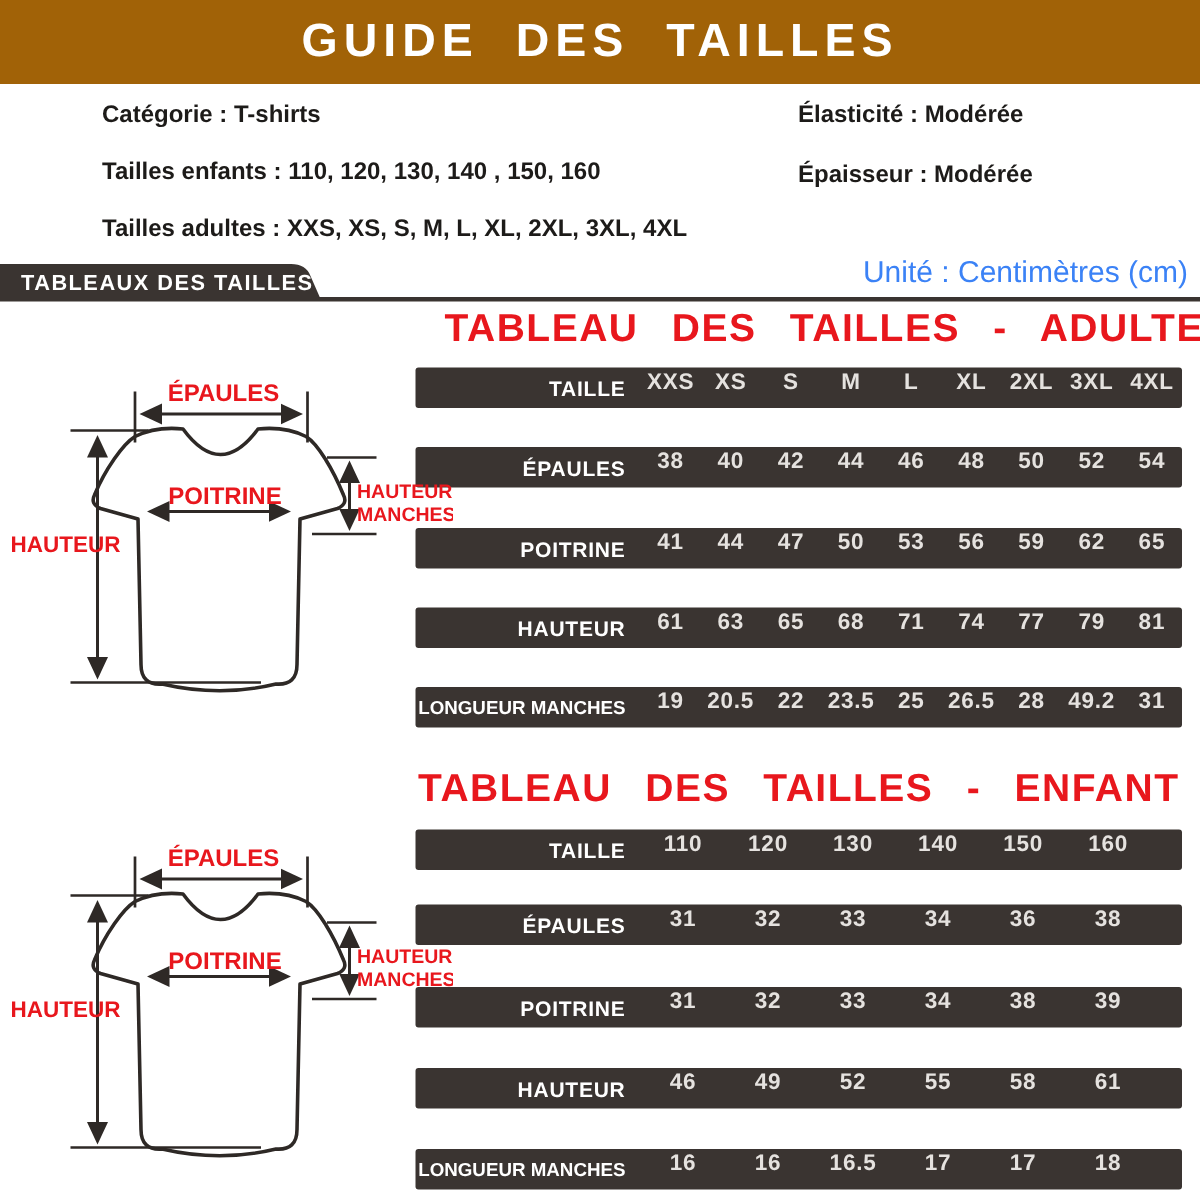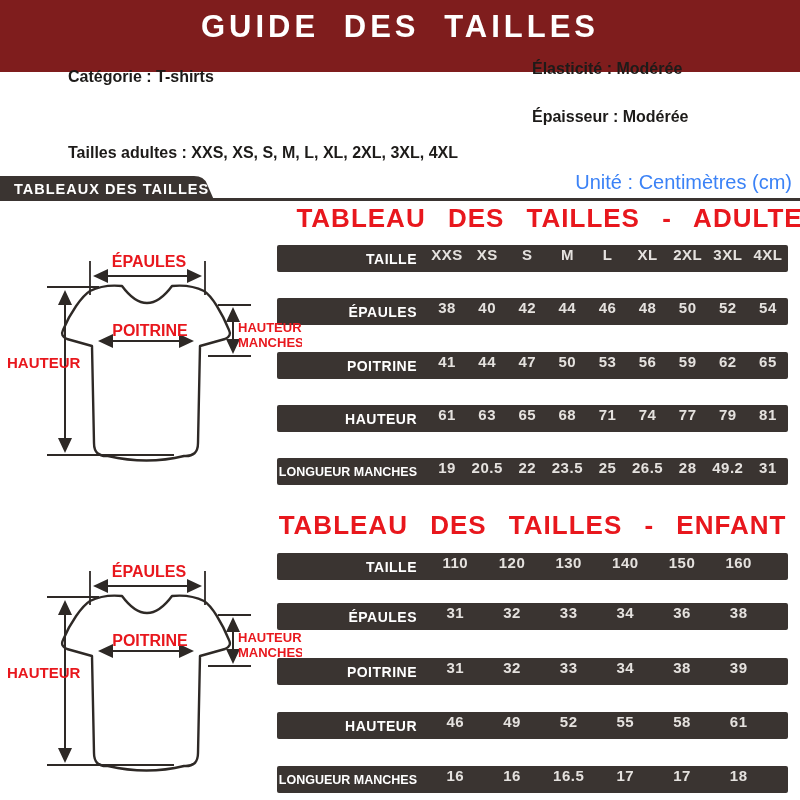--- a/index.html
+++ b/index.html
@@ -1,29 +1,29 @@
 <!DOCTYPE html>
 <html><head>
 <meta charset="utf-8">
 <style>
   html,body{margin:0;padding:0;}
   body{font-family:"Liberation Sans", sans-serif;}
   .page{position:relative;width:800px;height:800px;background:#ffffff;overflow:hidden;}
 
   
-  .header{position:absolute;left:0;top:0;width:800px;height:72px;background:#7f1d1d;}
+  .header{position:absolute;left:0;top:0;width:800px;height:56px;background:#a16207;}
   .header-title{position:absolute;left:0;top:0;width:100%;line-height:54px;text-align:center;
     color:#ffffff;font-size:31px;font-weight:bold;letter-spacing:4px;word-spacing:12px;}
 
   
   .info-line{position:absolute;font-size:16px;font-weight:bold;color:#1d1b19;white-space:nowrap;}
   .i-cat{left:68px;top:68px;}
   .i-kids{left:68px;top:106px;}
   .i-adult{left:68px;top:144px;}
-  .i-elast{left:532px;top:60px;}
+  .i-elast{left:532px;top:68px;}
   .i-thick{left:532px;top:108px;}
 
   
   .ribbon-tab{position:absolute;left:0;top:176px;}
   .ribbon-line{position:absolute;left:0;top:198px;width:800px;height:3px;background:#3a3431;}
   .unit{position:absolute;right:8px;top:171px;font-size:20px;color:#3b82f6;}
 
   
   .section-title{position:absolute;left:277px;width:511px;text-align:center;color:#e8171d;
     font-size:26px;font-weight:bold;letter-spacing:1px;word-spacing:14px;white-space:nowrap;}
@@ -53,20 +53,21 @@
 </head>
 <body>
 
 <div class="page">
 
   <div class="header">
     <div class="header-title">GUIDE DES TAILLES</div>
   </div>
 
   <div class="info-line i-cat">Catégorie : T-shirts</div>
+  <div class="info-line i-kids">Tailles enfants : 110, 120, 130, 140 , 150, 160</div>
   <div class="info-line i-adult">Tailles adultes : XXS, XS, S, M, L, XL, 2XL, 3XL, 4XL</div>
   <div class="info-line i-elast">Élasticité : Modérée</div>
   <div class="info-line i-thick">Épaisseur : Modérée</div>
 
   <svg class="ribbon-tab" width="220" height="24" viewBox="0 0 220 24">
     <path d="M0,0 L194,0 Q204,0 207,8 L214,24 L0,24 Z" fill="#3a3431"></path>
     <text x="14" y="17.5" font-size="14.5" font-weight="bold" fill="#ffffff" letter-spacing="1">TABLEAUX DES TAILLES</text>
   </svg>
   <div class="ribbon-line"></div>
   <div class="unit">Unité : Centimètres (cm)</div>

